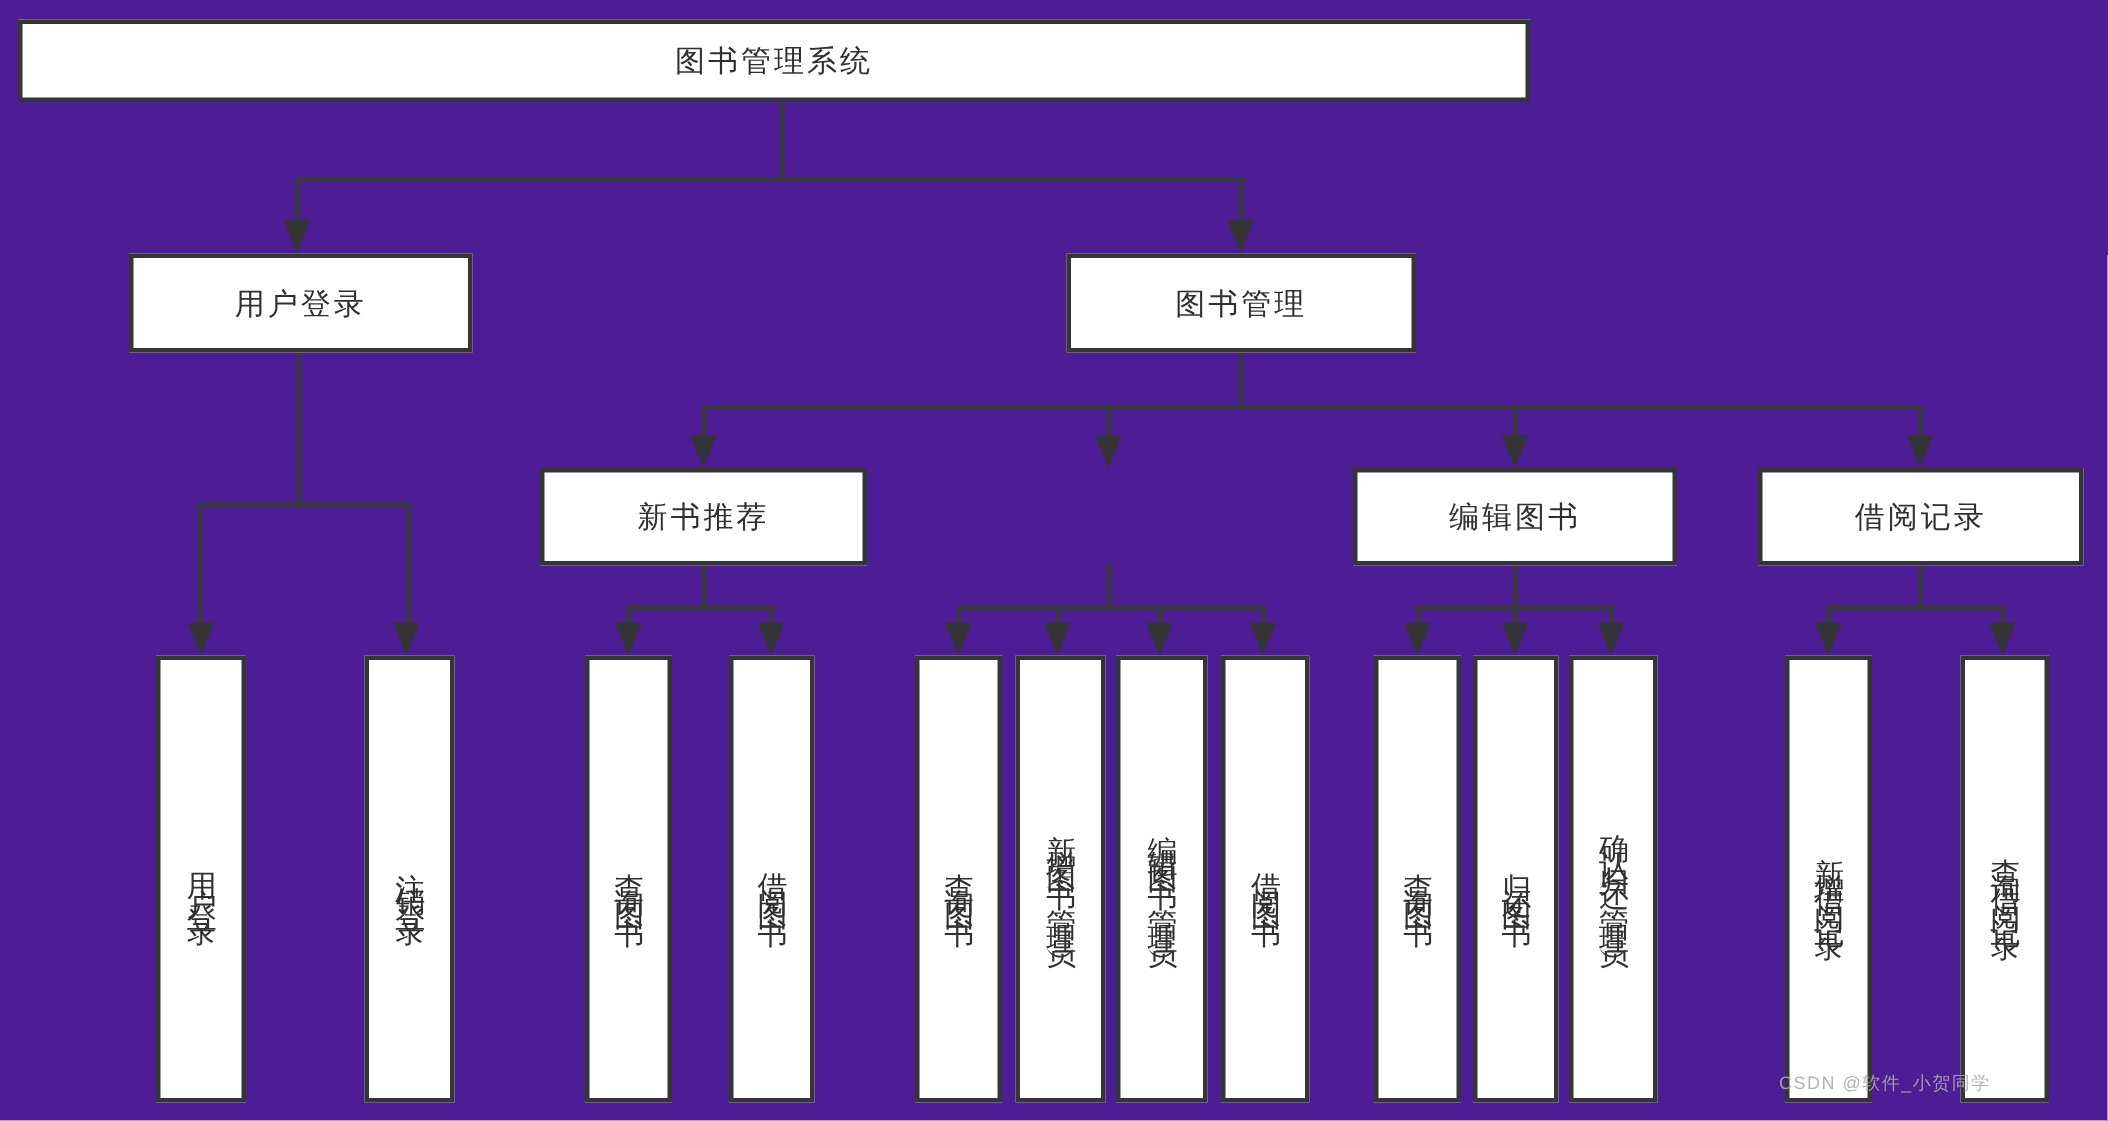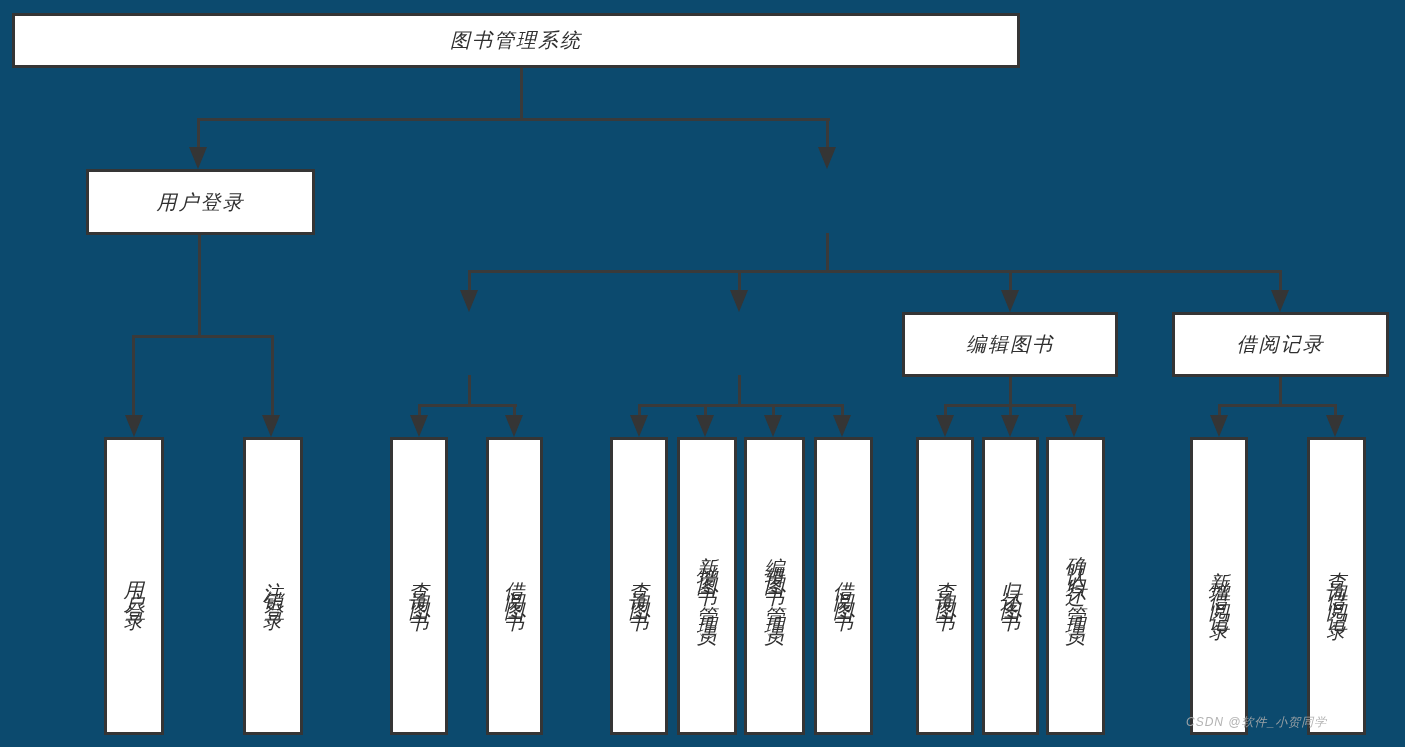--- a/index.html
+++ b/index.html
@@ -1,18 +1,18 @@
 <!DOCTYPE html>
 <html><head>
 <meta charset="utf-8">
 <style>
   html,body{margin:0;padding:0;background:#fff;}
   .canvas{
-    position:relative;width:1405px;height:747px;background:#0c4a6e;
-    font-family:"Liberation Sans","DejaVu Sans",sans-serif;overflow:hidden;font-style:italic;
+    position:relative;width:1405px;height:747px;background:#4c1d95;
+    font-family:"Liberation Sans","DejaVu Sans",sans-serif;overflow:hidden;
   }
   .box{
     position:absolute;box-sizing:border-box;border:3px solid #353535;background:#ffffff;
     display:flex;align-items:center;justify-content:center;
     color:#303030;font-size:20px;letter-spacing:2px;text-align:center;
   }
   .leaf{
     writing-mode:vertical-rl;text-orientation:mixed;
     letter-spacing:10px;font-size:20px;line-height:1.1;padding:6px 0;
   }
@@ -89,21 +89,23 @@
   <div class="vl" style="left:1279px;top:375px;height:32px;"></div>
   <div class="hl" style="left:1218px;top:404px;width:119px;"></div>
   <div class="vl" style="left:1218px;top:404px;height:14px;"></div>
   <div class="vl" style="left:1334px;top:404px;height:14px;"></div>
   <div class="arr" style="left:1210px;top:415px;"></div>
   <div class="arr" style="left:1326px;top:415px;"></div>
 
   <div class="box" style="left:12px;top:13px;width:1008px;height:55px;">图书管理系统</div>
 
   <div class="box" style="left:86px;top:169px;width:229px;height:66px;">用户登录</div>
+  <div class="box" style="left:711px;top:169px;width:233px;height:66px;">图书管理</div>
 
+  <div class="box" style="left:360px;top:312px;width:218px;height:65px;">新书推荐</div>
   <div class="box" style="left:902px;top:312px;width:216px;height:65px;">编辑图书</div>
   <div class="box" style="left:1172px;top:312px;width:217px;height:65px;">借阅记录</div>
 
   <div class="box leaf" style="left:104px;top:437px;width:60px;height:298px;">用户登录</div>
   <div class="box leaf" style="left:243px;top:437px;width:60px;height:298px;">注销登录</div>
 
   <div class="box leaf" style="left:390px;top:437px;width:58px;height:298px;">查询图书</div>
   <div class="box leaf" style="left:486px;top:437px;width:57px;height:298px;">借阅图书</div>
 
   <div class="box leaf" style="left:610px;top:437px;width:58px;height:298px;">查询图书</div>

